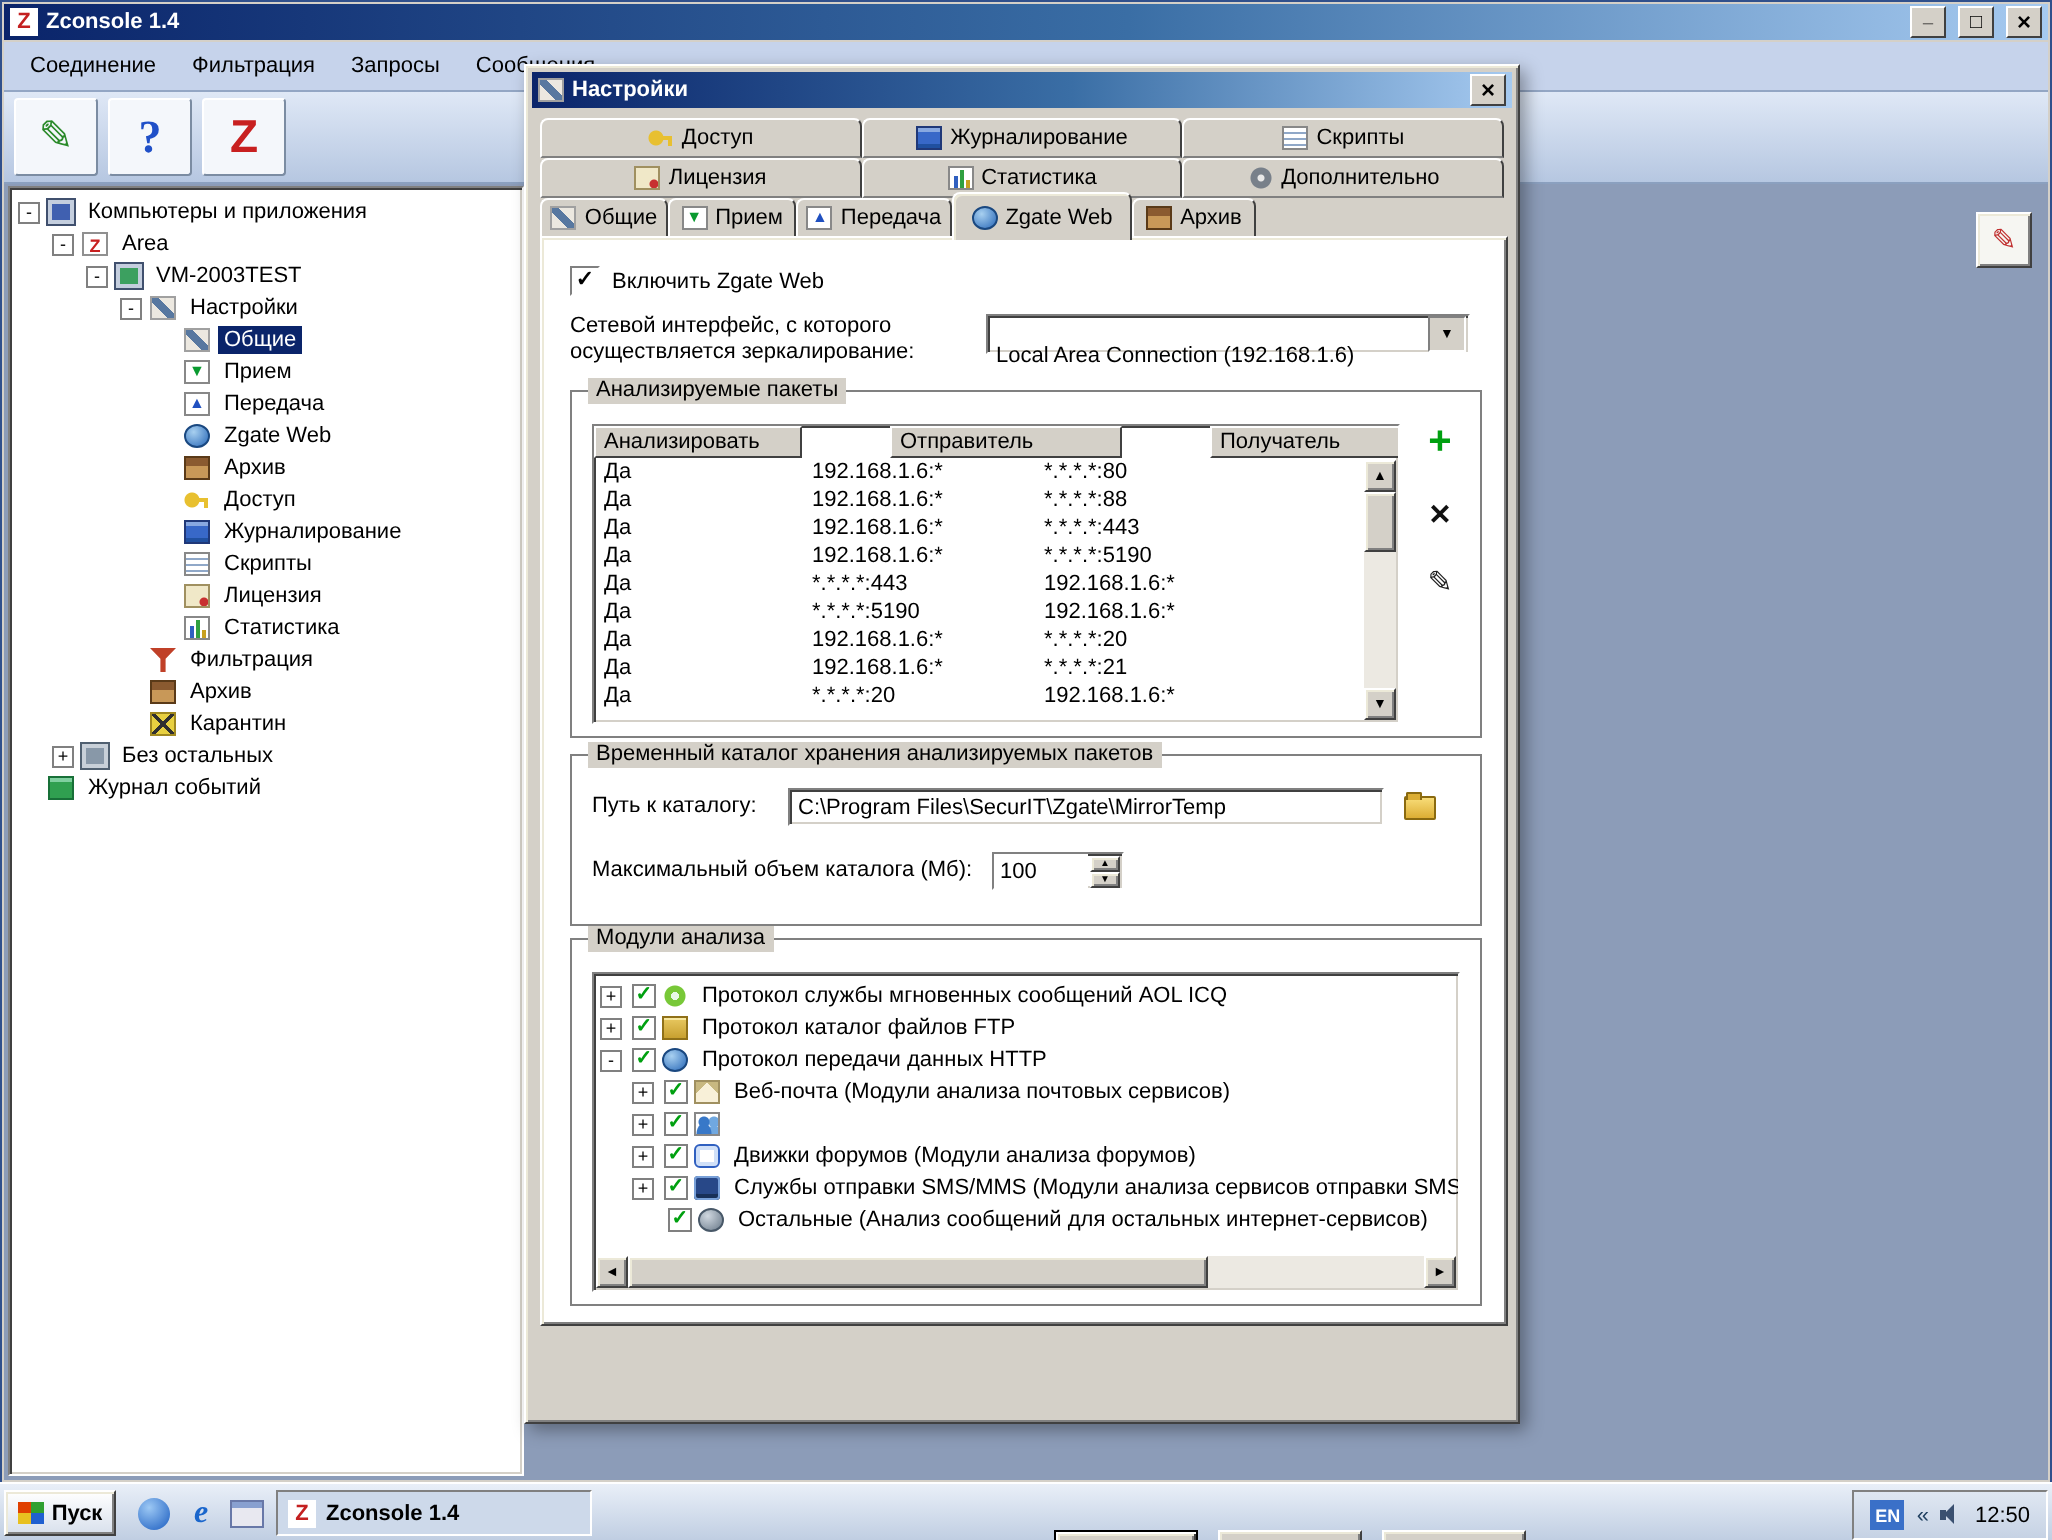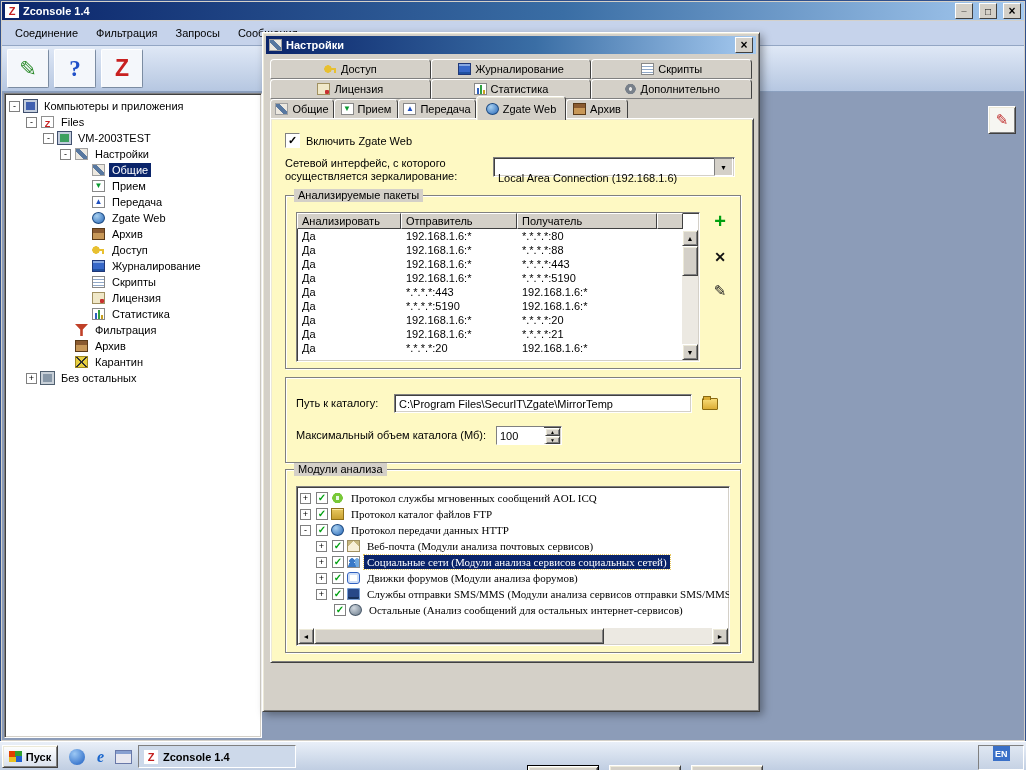--- a/index.html
+++ b/index.html
@@ -4,21 +4,21 @@
 <style>
   html,body{margin:0;padding:0}
   body{width:1026px;height:770px;position:relative;overflow:hidden;background:#6a82a8;
        font-family:"Liberation Sans",sans-serif;font-size:11px;color:#000;}
 
   
   .r1{border:1px solid;border-color:#ffffff #404040 #404040 #ffffff;
       box-shadow:inset 1px 1px 0 #ece9d8, inset -1px -1px 0 #808080;}
   .s1{border:1px solid;border-color:#808080 #ffffff #ffffff #808080;
       box-shadow:inset 1px 1px 0 #404040, inset -1px -1px 0 #d4d0c8;}
-  .s0{border:1px solid;border-color:#808080 #ffffff #ffffff #808080;flex-direction:column;}
+  .s0{border:1px solid;border-color:#808080 #ffffff #ffffff #808080;}
 
   
   #main-window{position:absolute;inset:0 0 28px 0;background:#d4d0c8;border:1px solid #30508c;}
   #titlebar{position:absolute;top:1px;left:1px;right:1px;height:18px;
     background:linear-gradient(90deg,#0a246a,#3a6ea5 55%,#a6caf0);display:flex;align-items:center;
     color:#fff;font-weight:bold;padding:0 3px;gap:4px;}
   .zlogo{width:14px;height:14px;background:#fff;color:#c42020;font-weight:bold;font-size:11px;
     line-height:14px;text-align:center;flex:none;}
   #title-text{flex:1;}
   .wbtn{width:16px;height:14px;background:#d4d0c8;margin-left:2px;display:flex;align-items:center;
@@ -107,21 +107,21 @@
   #dlg-title-text{flex:1;}
   .tabrow{position:absolute;left:7px;display:flex;}
   #tabrow1{top:26px;width:482px;}
   #tabrow2{top:46px;width:482px;}
   #tabrow3{top:66px;}
   .tab{height:20px;box-sizing:border-box;display:flex;align-items:center;justify-content:center;
     background:#d4d0c8;border:1px solid;border-color:#ffffff #404040 #808080 #ffffff;
     border-radius:4px 4px 0 0;padding:0 5px;white-space:nowrap;overflow:hidden;}
   .tab.active{height:24px;margin-top:-3px;border-bottom:none;position:relative;z-index:12;
     box-shadow:inset 1px 1px 0 #ece9d8;}
-  #page{position:absolute;top:85px;left:7px;width:482px;height:543px;background:#fef9c3;z-index:11;
+  #page{position:absolute;top:85px;left:7px;width:482px;height:543px;background:#ffffff;z-index:11;
     border:1px solid;border-color:#ffffff #404040 #404040 #ffffff;
     box-shadow:inset 1px 1px 0 #ece9d8, inset -1px -1px 0 #808080;}
 
   .chk-row{position:absolute;top:14px;left:14px;display:flex;align-items:center;gap:6px;}
   .cb{width:13px;height:13px;background:#fff;display:flex;align-items:center;justify-content:center;flex:none;}
   .cb::after{content:"✓";font-weight:bold;font-size:11px;line-height:11px;}
   .if-label{position:absolute;top:38px;left:14px;width:204px;line-height:13px;}
   .dropdown{position:absolute;top:38px;left:222px;width:242px;height:20px;background:#fff;
     display:flex;align-items:center;box-sizing:border-box;}
   .dd-text{flex:1;padding:0 4px;white-space:nowrap;overflow:hidden;margin-top:21px;}
@@ -129,21 +129,21 @@
     justify-content:center;flex:none;}
   .dd-btn::after{content:"▼";font-size:7px;}
 
   .grp{position:absolute;border:1px solid #808080;box-shadow:inset 1px 1px 0 #fff, 1px 1px 0 #fff;}
   .grp-title{position:absolute;top:-7px;left:8px;background:#d4d0c8;padding:0 4px;line-height:13px;}
   #grp-packets{left:14px;top:76px;width:454px;height:172px;}
   #grp-temp{left:14px;top:258px;width:454px;height:84px;}
   #grp-modules{left:14px;top:350px;width:454px;height:182px;}
 
   .lv{position:absolute;left:10px;top:16px;width:402px;height:148px;background:#fff;overflow:hidden;}
-  .lvhead{display:flex;height:16px;padding-right:16px;}
+  .lvhead{display:flex;height:16px;padding-right:16px;gap:44px;}
   .hcell{background:#d4d0c8;border:1px solid;border-color:#fff #404040 #404040 #fff;
     box-sizing:border-box;padding:1px 4px;height:16px;overflow:hidden;white-space:nowrap;}
   .hc0{width:104px;flex:none;} .hc1{width:116px;flex:none;} .hc2{width:140px;flex:none;}
   .hfill{flex:1;}
   .prow{display:flex;height:14px;align-items:center;white-space:nowrap;}
   .pcell{box-sizing:border-box;padding:0 5px;overflow:hidden;flex:none;}
   .pc0{width:104px;} .pc1{width:116px;} .pc2{width:140px;}
 
   .vscroll{position:absolute;top:17px;right:1px;bottom:1px;width:16px;background:#ece9e2;}
   .hscroll{position:absolute;left:1px;right:1px;bottom:1px;height:16px;background:#ece9e2;display:flex;}
@@ -173,21 +173,21 @@
   #spinner input{flex:1;border:none;outline:none;font:11px "Liberation Sans",sans-serif;padding:1px 3px;min-width:0;}
   .spin-col{width:15px;display:flex;flex-direction:column;flex:none;margin:1px;}
   .spin-btn{flex:1;background:#d4d0c8;display:flex;align-items:center;justify-content:center;font-size:5px;}
 
   #mod-listbox{position:absolute;left:10px;top:16px;width:432px;height:158px;background:#fff;overflow:hidden;}
   #mod-list{padding-top:3px;}
   .mrow{height:16px;display:flex;align-items:center;white-space:nowrap;overflow:hidden;}
   .mcheck{width:12px;height:12px;background:#fff;border:1px solid #808080;color:#00a010;font-weight:bold;
     font-size:10px;line-height:10px;text-align:center;margin:0 3px;flex:none;box-sizing:border-box;}
   .mcheck::after{content:"✓";}
-  .mlabel{padding:1px 3px;font-family:Liberation Serif, serif;}
+  .mlabel{padding:1px 3px;}
   .mlabel.sel{background:#0a246a;color:#fff;outline:1px dotted #e8c860;}
 
   .dbtn{position:absolute;top:646px;width:72px;height:22px;background:#d4d0c8;text-align:center;
     line-height:20px;box-sizing:border-box;}
   #btn-ok{left:256px;border:1px solid #000;
     box-shadow:inset 1px 1px 0 #ffffff, inset -1px -1px 0 #404040, inset 2px 2px 0 #ece9d8, inset -2px -2px 0 #808080;}
   #btn-cancel{left:338px;} #btn-help{left:420px;}
 
   
   #taskbar{position:absolute;left:0;right:0;bottom:0;height:28px;
@@ -250,21 +250,21 @@
     <div id="treepanel" class="s1">
       <div id="tree">
           <div class="trow" style="padding-left: 4px;">
             <span class="expander">-</span>
             <span class="ticn i-computers"></span>
             <span class="tlabel">Компьютеры и приложения</span>
           </div>
           <div class="trow" style="padding-left: 21px;">
             <span class="expander">-</span>
             <span class="ticn i-zgate"></span>
-            <span class="tlabel">Files</span>
+            <span class="tlabel">Area</span>
           </div>
           <div class="trow" style="padding-left: 38px;">
             <span class="expander">-</span>
             <span class="ticn i-vm"></span>
             <span class="tlabel">VM-2003TEST</span>
           </div>
           <div class="trow" style="padding-left: 55px;">
             <span class="expander">-</span>
             <span class="ticn i-settings"></span>
             <span class="tlabel">Настройки</span>
@@ -331,20 +331,25 @@
           </div>
           <div class="trow" style="padding-left: 55px;">
             <span class="expander-sp"></span>
             <span class="ticn i-quarantine"></span>
             <span class="tlabel">Карантин</span>
           </div>
           <div class="trow" style="padding-left: 21px;">
             <span class="expander">+</span>
             <span class="ticn i-noapps"></span>
             <span class="tlabel">Без остальных</span>
+          </div>
+          <div class="trow" style="padding-left: 4px;">
+            <span class="expander-sp"></span>
+            <span class="ticn i-events"></span>
+            <span class="tlabel">Журнал событий</span>
           </div>
         </div>
     </div>
     <div id="side-tool" class="r1"></div>
   </div>
 </div>
 
 <div id="dialog">
   <div id="dlg-title">
     <span class="ticn i-settings" style="margin-right:0;"></span>
@@ -477,20 +482,21 @@
           <span class="vthumb r1"></span>
           <span class="sbtn r1 v-down">▼</span>
         </div>
       </div>
       <span class="sideb" id="btn-add">+</span>
       <span class="sideb" id="btn-del">✕</span>
       <span class="sideb" id="btn-edit">✎</span>
     </div>
 
     <div id="grp-temp" class="grp">
+      <span class="grp-title">Временный каталог хранения анализируемых пакетов</span>
       <span class="fld-label" style="left:10px;top:19px;">Путь к каталогу:</span>
       <input id="path-input" class="txt s1" value="C:\Program Files\SecurIT\Zgate\MirrorTemp" style="">
       <span id="folder-btn">
         <span class="folder-icn"></span>
       </span>
       <span class="fld-label" style="left:10px;top:51px;">Максимальный объем каталога (Мб):</span>
       <span id="spinner" class="s1">
         <input value="100" style="">
         <span class="spin-col">
           <span class="spin-btn r1">▲</span>
@@ -524,21 +530,20 @@
             <div class="mrow" style="padding-left: 19px;">
               <span class="expander" style="margin-right: 2px;">+</span>
               <span class="mcheck"></span>
               <span class="ticn i-mail"></span>
               <span class="mlabel">Веб-почта (Модули анализа почтовых сервисов)</span>
             </div>
             <div class="mrow" style="padding-left: 19px;">
               <span class="expander" style="margin-right: 2px;">+</span>
               <span class="mcheck"></span>
               <span class="ticn i-social"></span>
-              <span class="mlabel sel">Социальные сети (Модули анализа сервисов социальных сетей)</span>
             </div>
             <div class="mrow" style="padding-left: 19px;">
               <span class="expander" style="margin-right: 2px;">+</span>
               <span class="mcheck"></span>
               <span class="ticn i-forum"></span>
               <span class="mlabel">Движки форумов (Модули анализа форумов)</span>
             </div>
             <div class="mrow" style="padding-left: 19px;">
               <span class="expander" style="margin-right: 2px;">+</span>
               <span class="mcheck"></span>

